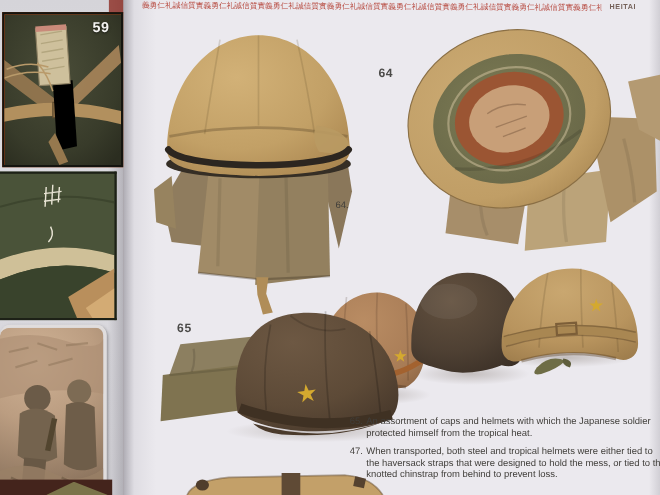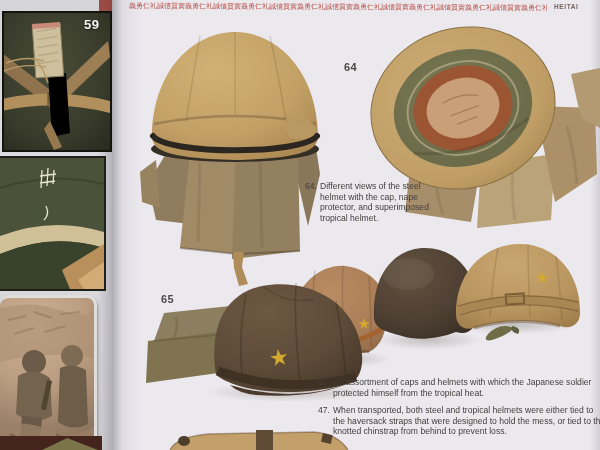--- a/index.html
+++ b/index.html
@@ -217,21 +217,20 @@
       <path d="M-18,-10 Q0,-16 18,-8 M-14,4 L16,2 M-10,14 L12,12" stroke="#7a5a40" stroke-width="1.2" fill="none" opacity=".5"></path>
       <path d="M-60,30 Q0,52 60,28" stroke="rgba(0,0,0,.12)" stroke-width="3" fill="none"></path>
     </g>
   </svg>
 
   <div class="fig-label" style="left:344px; top:61px;">64</div>
   <div class="fig-label" style="left:161px; top:293px;">65</div>
 
   <div class="cap" style="left:293px; top:181px; width:124px;margin-left:12px;">
     <span class="num">64.</span>
-    <span class="txt">Different views of the steel helmet with the cap, nape protector, and superimposed tropical helmet.</span>
   </div>
 
   <div class="shadow-blob" style="left:205px; top:382px; width:165px; height:20px;"></div>
   <div class="shadow-blob" style="left:292px; top:350px; width:100px; height:18px;"></div>
   <div class="shadow-blob" style="left:374px; top:330px; width:108px; height:20px;"></div>
   <div class="shadow-blob" style="left:452px; top:316px; width:125px; height:18px;"></div>
 
   <svg style="left:285px; top:256px;" width="105" height="115" viewBox="0 0 105 115">
     <defs>
       <radialGradient id="gCap2" cx="40%" cy="30%" r="85%">

